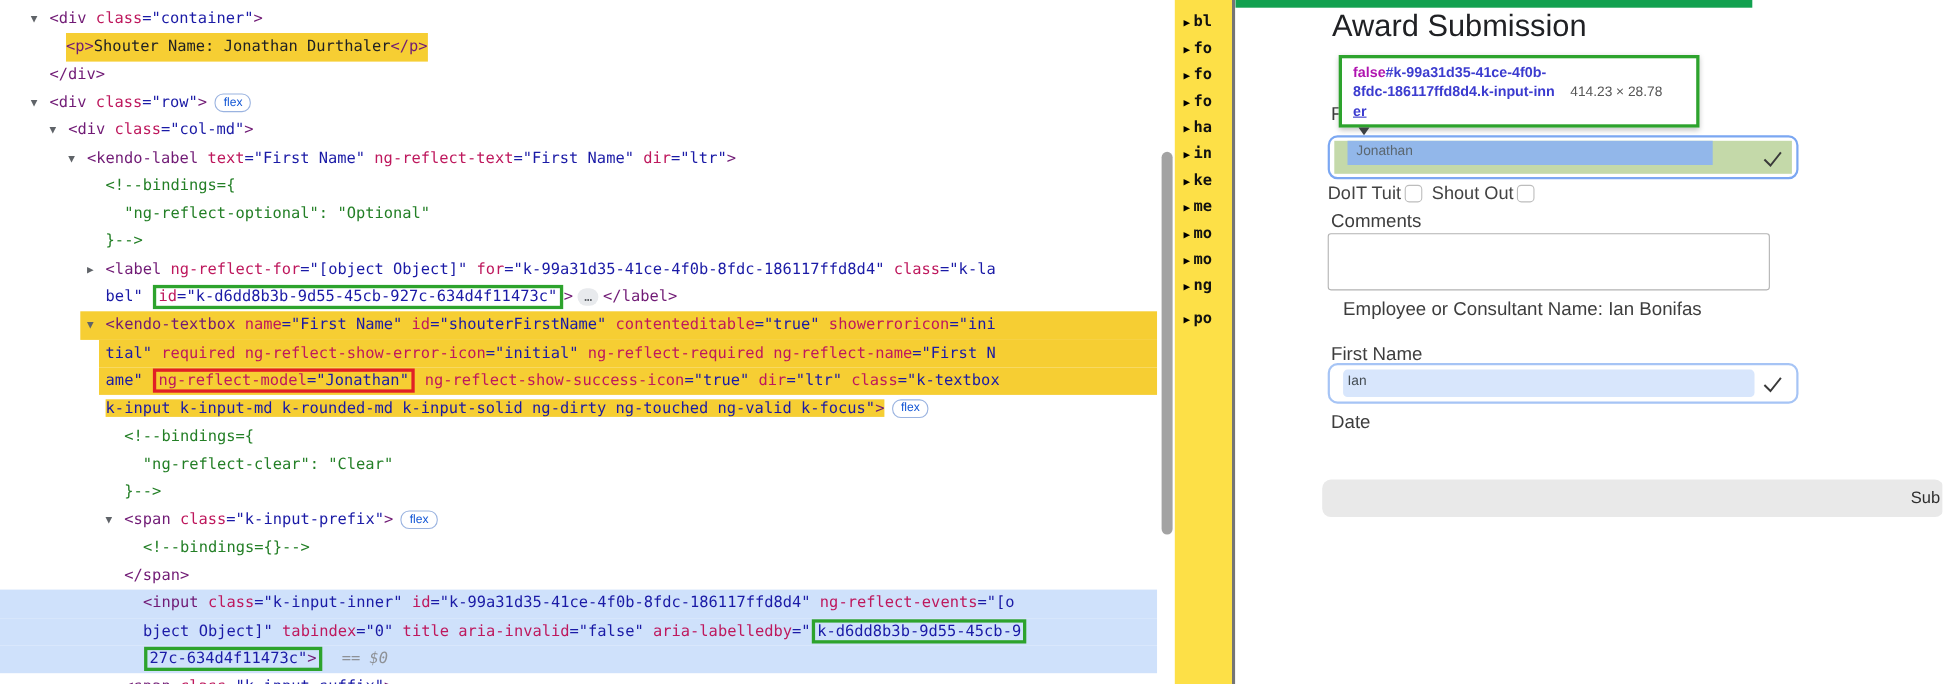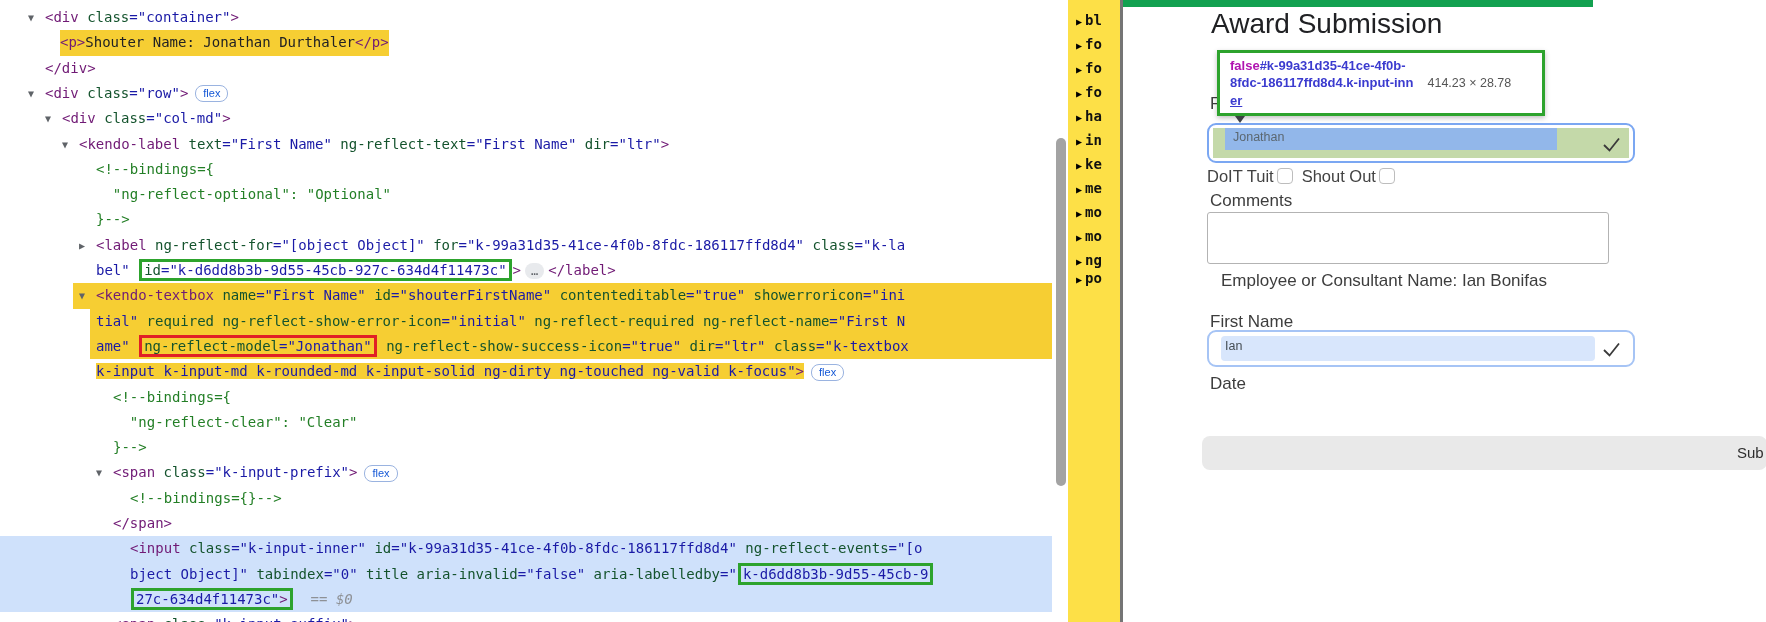--- a/index.html
+++ b/index.html
@@ -11,21 +11,21 @@
   body{position:relative;font-family:"Liberation Sans",sans-serif;}
 
   
   #devtools{position:absolute;left:0;top:0;width:1052px;height:622px;background:#fff;overflow:hidden;
     font-family:"DejaVu Sans Mono","Liberation Mono",monospace;font-size:14px;color:#202124;}
   .row{position:absolute;left:0;width:1052px;height:25.3px;line-height:25.3px;white-space:pre;}
   .row .bgband{position:absolute;top:0;bottom:0;right:0;background:var(--hl-yellow);z-index:0;}
   .row.selrow{background:var(--sel-blue);}
   .row .content{position:absolute;top:0;z-index:1;}
   .arrow{position:absolute;top:0;z-index:1;font-size:10px;color:#5f6368;}
-  .c-tag{color:#701a75}.c-attr{color:#14532d}.c-val{color:#1a1aa6}
+  .c-tag{color:#701a75}.c-attr{color:#be185d}.c-val{color:#1a1aa6}
   .c-com{color:#237f26}.c-txt{color:#202124}
   .c-meta{color:#8e9196;font-style:italic}
   .gbox{border:3px solid var(--green-annot);padding:0 2px;margin:0 1px;}
   .rbox{border:3px solid var(--red-annot);padding:0 2px;margin:0 1px;}
   .hly{background:var(--hl-yellow);}
   .ellip{display:inline-block;background:#e8eaed;color:#5f6368;border-radius:8px;
     padding:0 6px;margin:0 4px;font-size:12px;line-height:16px;vertical-align:middle;}
   .badge{display:inline-block;border:1px solid #9ab3e0;color:#1558d6;background:#fff;border-radius:8px;
     padding:0 7px;margin-left:7px;font-size:11px;line-height:15px;vertical-align:middle;
     font-family:"Liberation Sans",sans-serif;}
@@ -109,21 +109,21 @@
     <div class="strip-item" style="top: 33px;"><span class="tri">▶</span><span>fo</span></div>
     <div class="strip-item" style="top: 57px;"><span class="tri">▶</span><span>fo</span></div>
     <div class="strip-item" style="top: 81px;"><span class="tri">▶</span><span>fo</span></div>
     <div class="strip-item" style="top: 105px;"><span class="tri">▶</span><span>ha</span></div>
     <div class="strip-item" style="top: 129px;"><span class="tri">▶</span><span>in</span></div>
     <div class="strip-item" style="top: 153px;"><span class="tri">▶</span><span>ke</span></div>
     <div class="strip-item" style="top: 177px;"><span class="tri">▶</span><span>me</span></div>
     <div class="strip-item" style="top: 201px;"><span class="tri">▶</span><span>mo</span></div>
     <div class="strip-item" style="top: 225px;"><span class="tri">▶</span><span>mo</span></div>
     <div class="strip-item" style="top: 249px;"><span class="tri">▶</span><span>ng</span></div>
-    <div class="strip-item" style="top: 267px;"><span class="tri">▶</span><span>po</span></div>
+    <div class="strip-item" style="top: 279px;"><span class="tri">▶</span><span>po</span></div>
   </div>
 <div id="divider"></div>
 
 <div id="page">
   <div id="topbar"></div>
   <h1 id="page-title">Award Submission</h1>
 
   <div class="k-label" style="left:87px;top:94px;z-index:1;">First Name</div>
 
   <div id="tooltip">

